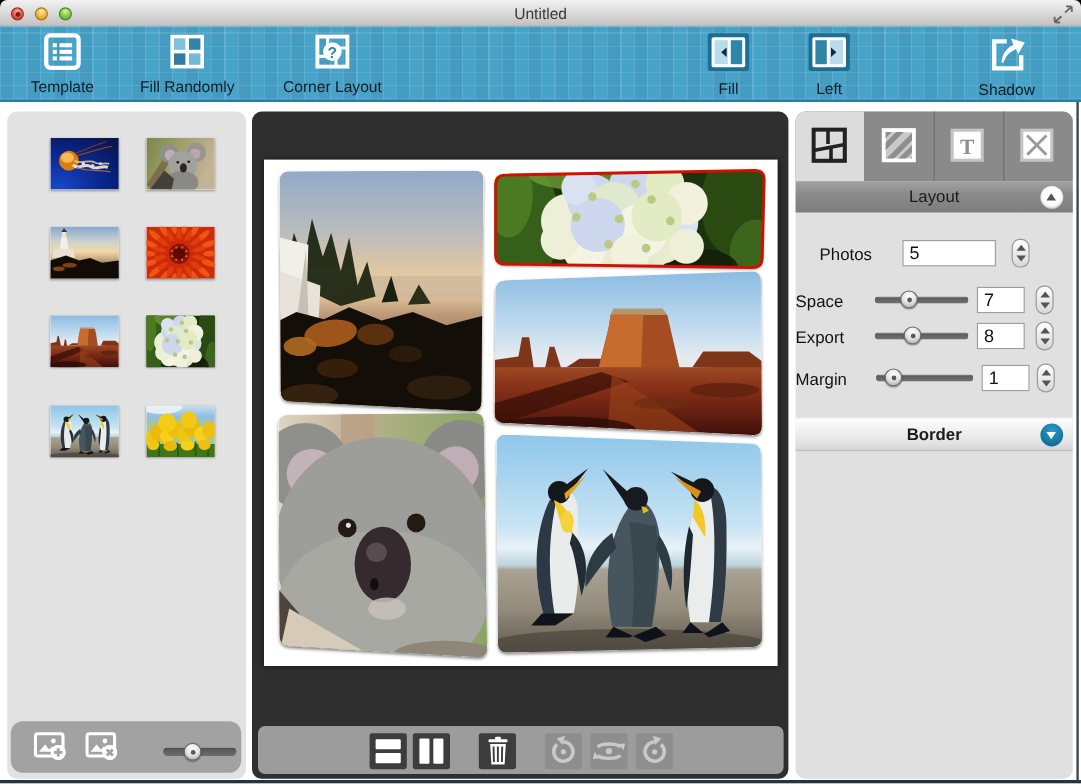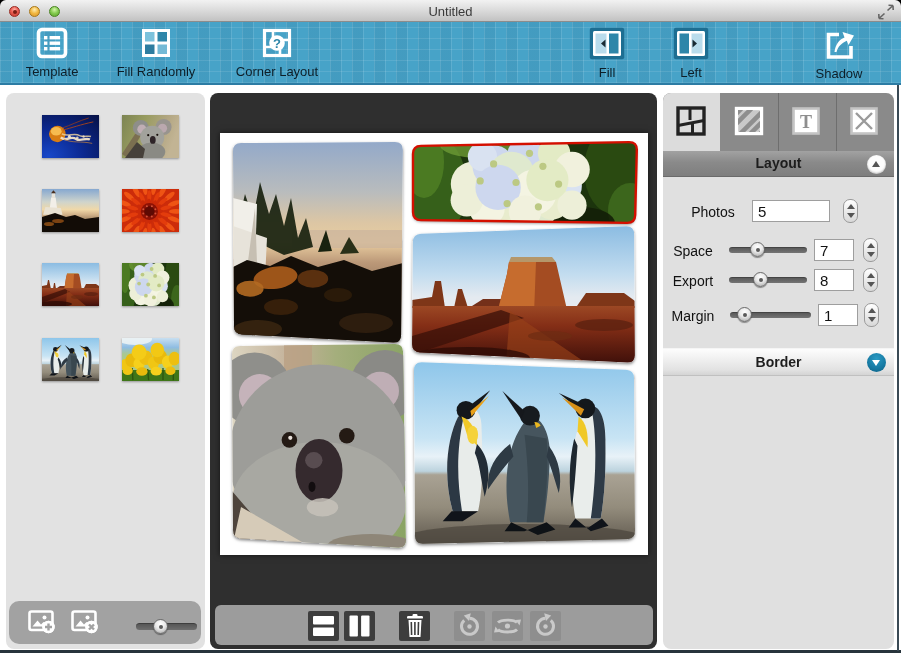--- a/index.html
+++ b/index.html
@@ -41,24 +41,24 @@
 .cbtn.dark{background:#3d3d3d}
 .cbtn.mid{background:#8e8e8e}
 .cbtn svg{display:block}
 #rightpanel{position:absolute;left:663px;top:6px;width:231px;height:556px;background:#e0e0e0;border-radius:8px}
 #tabstrip{position:absolute;left:0;top:0;width:231px;height:58px;background:#8a8a8a;border-radius:8px 8px 0 0}
 #tab1{position:absolute;left:0;top:0;width:57px;height:58px;background:#dcdcdc;border-radius:8px 0 0 0}
 .tabsep{position:absolute;top:0;width:1px;height:58px;background:#6e6e6e}
 .tabicon{position:absolute;top:13px}
 #laybar{position:absolute;left:0;top:58px;width:231px;height:26px;
  background:linear-gradient(#a2a2a2,#8a8a8a 45%,#7e7e7e);border-bottom:1px solid #6a6a6a;
- text-align:center;font-size:14px;font-weight:bold;color:#1d1d1d;line-height:25px}
+ text-align:center;font-size:14px;font-weight:normal;color:#1d1d1d;line-height:25px}
 #laybtn{position:absolute;right:8px;top:3.5px;width:19px;height:19px;border-radius:50%;background:#fdfdfd;box-shadow:inset 0 -1px 2px rgba(0,0,0,0.25)}
 #laybtn:after{content:"";position:absolute;left:5px;top:6.5px;border-left:4.5px solid transparent;border-right:4.5px solid transparent;border-bottom:6px solid #555}
-.rlabel{position:absolute;font-size:14px;color:#111;text-align:center}
+.rlabel{position:absolute;font-size:14px;color:#111;text-align:left}
 .rinput{position:absolute;height:22px;background:#fff;border:1px solid #9e9e9e;font-size:15px;color:#111;padding:2px 0 0 5px}
 .stepper{position:absolute;width:15px;height:24px;background:linear-gradient(#fff,#d8d8d8);border:1px solid #9a9a9a;border-radius:7px}
 .stepper:before{content:"";position:absolute;left:3.2px;top:4px;border-left:4px solid transparent;border-right:4px solid transparent;border-bottom:5.5px solid #555}
 .stepper:after{content:"";position:absolute;left:3.2px;bottom:4px;border-left:4px solid transparent;border-right:4px solid transparent;border-top:5.5px solid #555}
 .strack{position:absolute;height:6px;background:linear-gradient(#5a5a5a,#757575);border-radius:3.5px;border-top:1px solid #444}
 .secbar{position:absolute;left:0;width:231px;height:28px;background:linear-gradient(#fdfdfd,#e2e2e2 80%,#d4d4d4);border-top:1px solid #f5f5f5;border-bottom:1px solid #c0c0c0;text-align:center;font-size:14px;font-weight:bold;color:#1d1d1d;line-height:27px}
 .bluebtn{position:absolute;right:8px;top:4px;width:19px;height:19px;border-radius:50%;
  background:radial-gradient(circle at 50% 30%,#2a9ac4 0%,#1679a2 60%,#0e5f82 100%)}
 .bluebtn:after{content:"";position:absolute;left:5px;top:7px;border-left:4.5px solid transparent;border-right:4.5px solid transparent;border-top:6px solid #fff}
 #botline{position:absolute;left:0;top:650px;width:901px;height:3px;background:#28343c}

